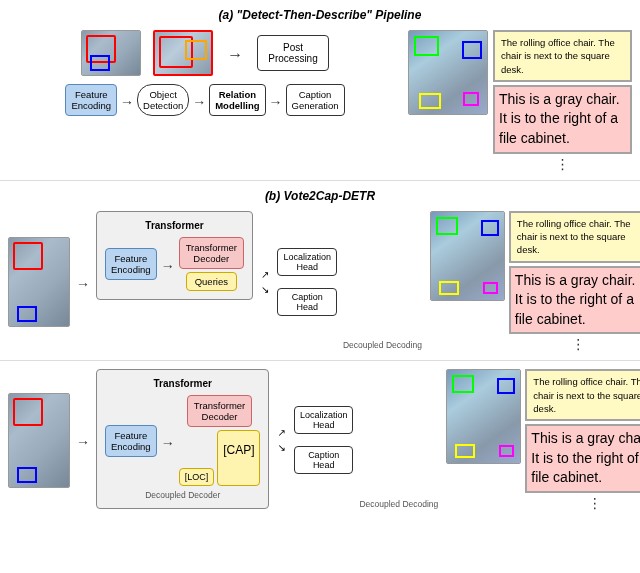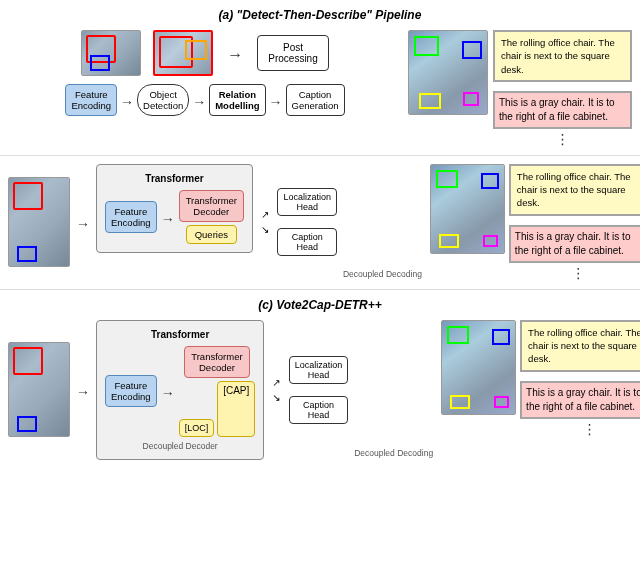--- a/index.html
+++ b/index.html
@@ -99,23 +99,23 @@
       border: 2px solid #a3a3a3;
       padding: 4px 6px;
       font-size: 9.5px;
       line-height: 1.4;
       width: 139px;
       flex-shrink: 0;
     }
 
     .caption-highlight {
       background: #ffcccc;
-      margin-top: 9px;
+      margin-top: 3px;
       padding: 3px 4px;
-      font-size: 10px;
+      font-size: 14px;
       line-height: 1.4;
     }
 
     .dots {
       text-align: center;
       font-size: 14px;
       color: #333;
       margin-top: 2px;
     }
 
@@ -232,20 +232,21 @@
       <div style="display:flex; flex-direction:column;">
         <div class="caption-box">The rolling office chair. The chair is next to the square desk.</div>
         <div class="caption-box caption-highlight">This is a gray chair. It is to the right of a file cabinet.</div>
         <div class="dots">⋮</div>
       </div>
     </div>
   </div>
 </div>
 
 <div class="section-wrapper" style="border-top:1px solid #ddd; margin-top:4px;">
+  <div class="section-title">(b) Vote2Cap-DETR</div>
 
   <div class="section-bc">
 
     <div class="scene-img" style="width:62px;height:90px; flex-shrink:0; align-self:center;">
       <div class="fake-scene" style="height:100%; background: linear-gradient(135deg, #8899aa 0%, #aabbcc 30%, #99aabb 60%, #778899 100%);">
         <div class="fake-scene-overlay"></div>
         <div class="fake-scene-overlay3"></div>
       </div>
     </div>
 
@@ -291,21 +292,20 @@
       <div style="display:flex; flex-direction:column;">
         <div class="caption-box">The rolling office chair. The chair is next to the square desk.</div>
         <div class="caption-box caption-highlight">This is a gray chair. It is to the right of a file cabinet.</div>
         <div class="dots">⋮</div>
       </div>
     </div>
   </div>
 </div>
 
 <div class="section-wrapper" style="border-top:1px solid #ddd; margin-top:4px;">
-  <div class="section-title">(c) Vote2Cap-DETR++</div>
 
   <div class="section-bc">
 
     <div class="scene-img" style="width:62px;height:95px; flex-shrink:0; align-self:center;">
       <div class="fake-scene" style="height:100%; background: linear-gradient(135deg, #8899aa 0%, #aabbcc 30%, #99aabb 60%, #778899 100%);">
         <div class="fake-scene-overlay"></div>
         <div class="fake-scene-overlay3"></div>
       </div>
     </div>
 
@@ -313,21 +313,21 @@
 
     <div class="transformer-box" style="flex:1;">
       <div class="transformer-title">Transformer</div>
       <div class="transformer-inner">
         <div class="box box-blue" style="font-size:9.5px; padding:4px 5px;">Feature<br>Encoding</div>
         <div class="arrow arrow-right"></div>
         <div style="display:flex; flex-direction:column; align-items:center; gap:3px;">
           <div class="box box-pink" style="font-size:9.5px; padding:4px 6px;">Transformer<br>Decoder</div>
           <div style="display:flex; gap:3px;">
             <div class="box box-yellow" style="font-size:9px; padding:3px 5px;margin-top:38px;">[LOC]</div>
-            <div class="box box-yellow" style="font-size:10px; padding:3px 5px;">[CAP]</div>
+            <div class="box box-yellow" style="font-size:12px; padding:12px 5px;">[CAP]</div>
           </div>
         </div>
       </div>
       <div style="text-align:center; font-size:8.5px; color:#555; margin-top:4px;">Decoupled Decoder</div>
     </div>
 
     <div style="display:flex; flex-direction:column; align-items:center; margin:0 2px; align-self:center;">
       <div style="font-size:10px; margin-bottom:2px;">↗</div>
       <div style="font-size:10px; margin-top:2px;">↘</div>
     </div>

